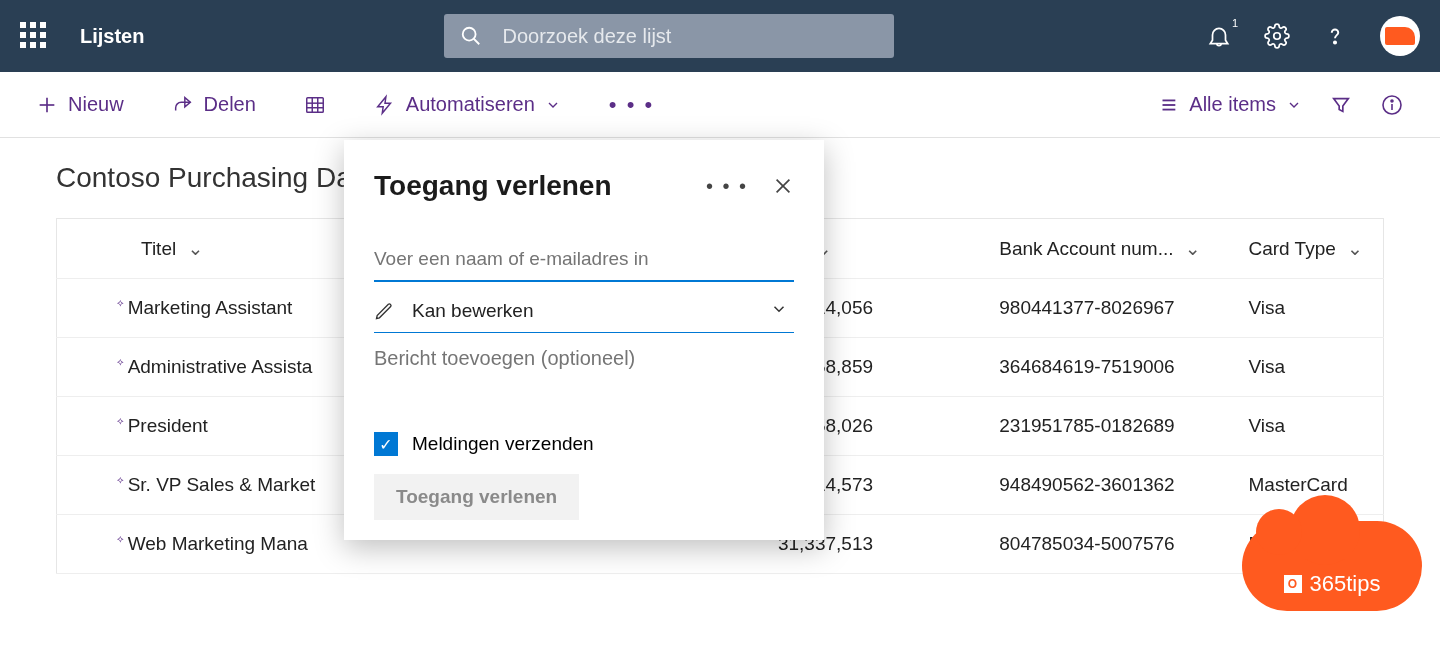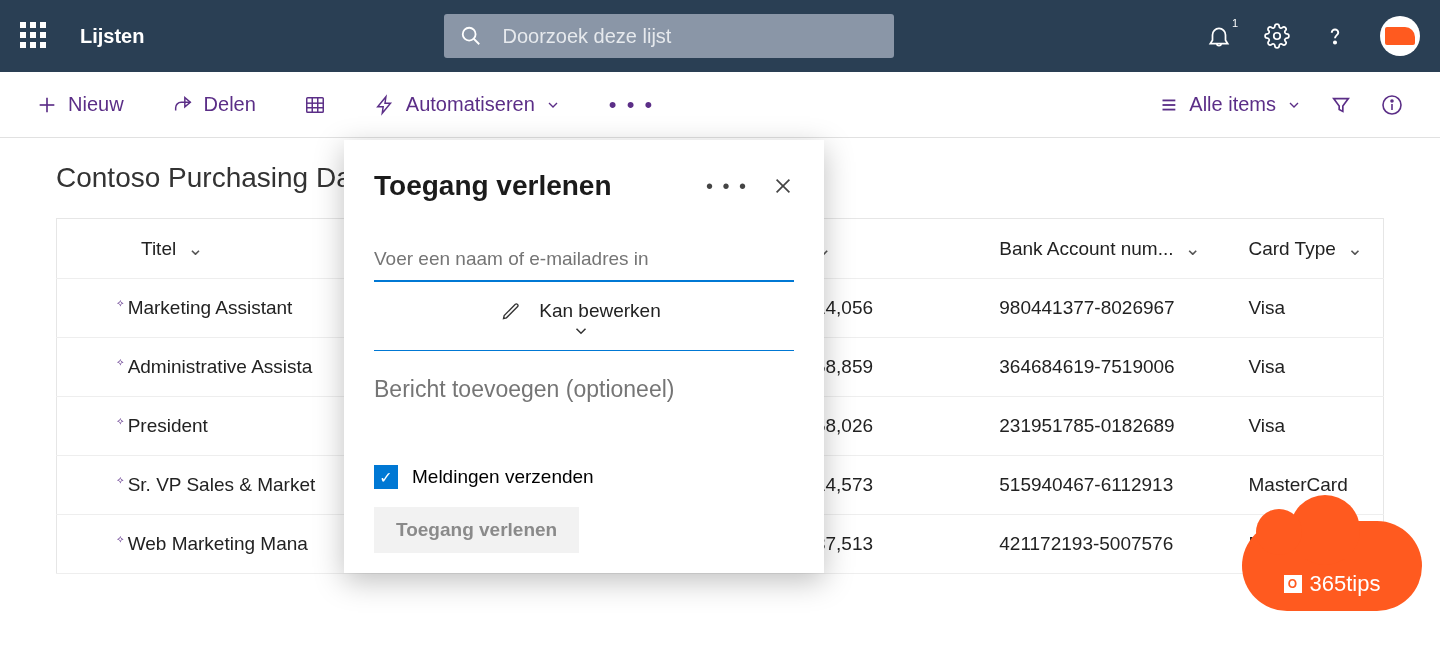--- a/index.html
+++ b/index.html
@@ -61,23 +61,23 @@
     position: absolute; left: 344px; top: 140px;
     width: 480px; background: #fff;
     box-shadow: 0 8px 28px rgba(0,0,0,.25);
     padding: 30px 30px 20px;
     z-index: 50;
   }
   .dialog-header { display:flex; align-items:center; justify-content:space-between; margin-bottom: 40px; }
   .dialog-title { font-size: 28px; font-weight: 700; color:#1b1b1b; }
   .dialog-header-actions { display:flex; align-items:center; gap: 24px; color:#444; }
   .name-input { width:100%; border:none; border-bottom: 2px solid #0078d4; font-size:19px; padding: 6px 0 10px; outline:none; color:#ec4899; }
-  .perm-row { display:flex; align-items:center; justify-content:space-between; border-bottom: 1px solid #0078d4; padding: 10px 6px 10px 0; margin-top: 8px; cursor:pointer;flex-direction:column; }
+  .perm-row { display:flex; justify-content:space-between; border-bottom: 1px solid #0078d4; padding: 10px 6px 10px 0; margin-top: 8px; cursor:pointer; }
   .perm-left { display:flex; align-items:center; gap: 18px; font-size:19px; color:#222; }
-  .msg-input { margin-top: 25px; width:100%; border:none; font-size:23px; color:#ef4444; outline:none; }
+  .msg-input { margin-top: 14px; width:100%; border:none; font-size:20px; color:#ef4444; outline:none; }
   .notify-row { display:flex; align-items:center; gap:14px; margin-top: 62px; font-size:19px; }
   .checkbox { width:24px; height:24px; background:#0078d4; display:flex; align-items:center; justify-content:center; color:#fff; font-size:16px; }
   .grant-btn { margin-top: 18px; background:#f2f2f2; color:#8a8a8a; border:none; padding: 12px 22px; font-size:19px; font-weight:600; cursor: default; }
 
   
   .brand-cloud {
     position:absolute; right: 18px; bottom: 40px;
     width: 180px; height: 90px; background:#ff5a1f;
     border-radius: 60px 60px 60px 60px / 60px 60px 60px 60px;
     display:flex; align-items:flex-end; justify-content:center; color:#fff;
@@ -269,28 +269,28 @@
           <td class="titlecol"><span class="new-marker">⟡</span>President</td>
           <td></td>
           <td>32,258,026</td>
           <td>231951785-0182689</td>
           <td>Visa</td>
         </tr>
         <tr>
           <td class="titlecol"><span class="new-marker">⟡</span>Sr. VP Sales &amp; Market</td>
           <td></td>
           <td>33,414,573</td>
-          <td>515940467-6112913</td>
+          <td>948490562-3601362</td>
           <td>MasterCard</td>
         </tr>
         <tr>
           <td class="titlecol"><span class="new-marker">⟡</span>Web Marketing Mana</td>
           <td></td>
           <td>31,337,513</td>
-          <td>421172193-5007576</td>
+          <td>804785034-5007576</td>
           <td>MasterCard</td>
         </tr>
       </tbody>
   </table>
 </div>
 
 <div class="dialog">
   <div class="dialog-header">
     <div class="dialog-title">Toegang verlenen</div>
     <div class="dialog-header-actions">

